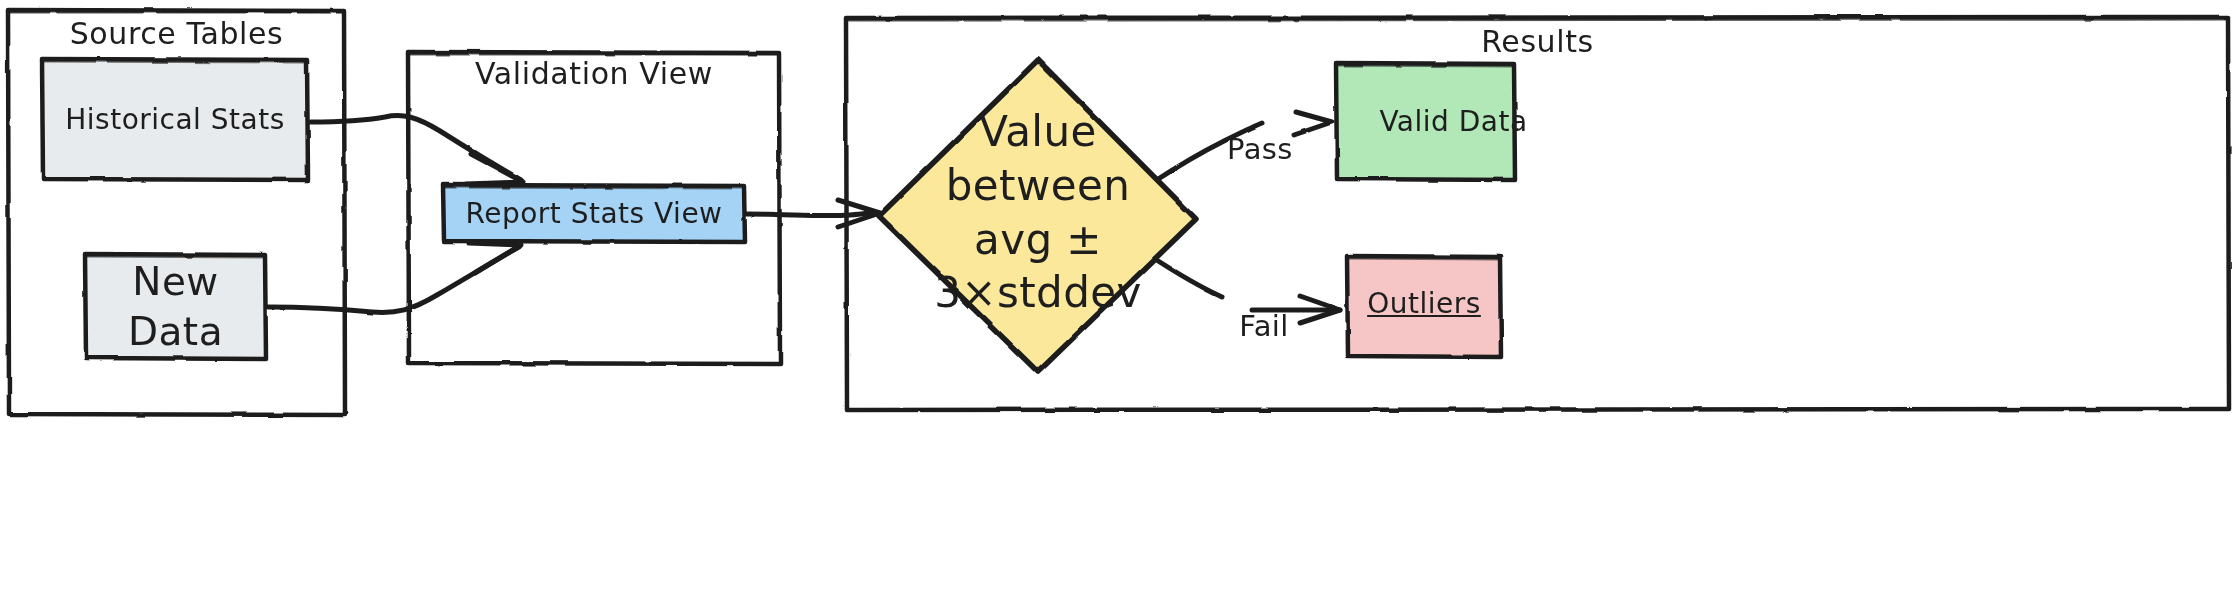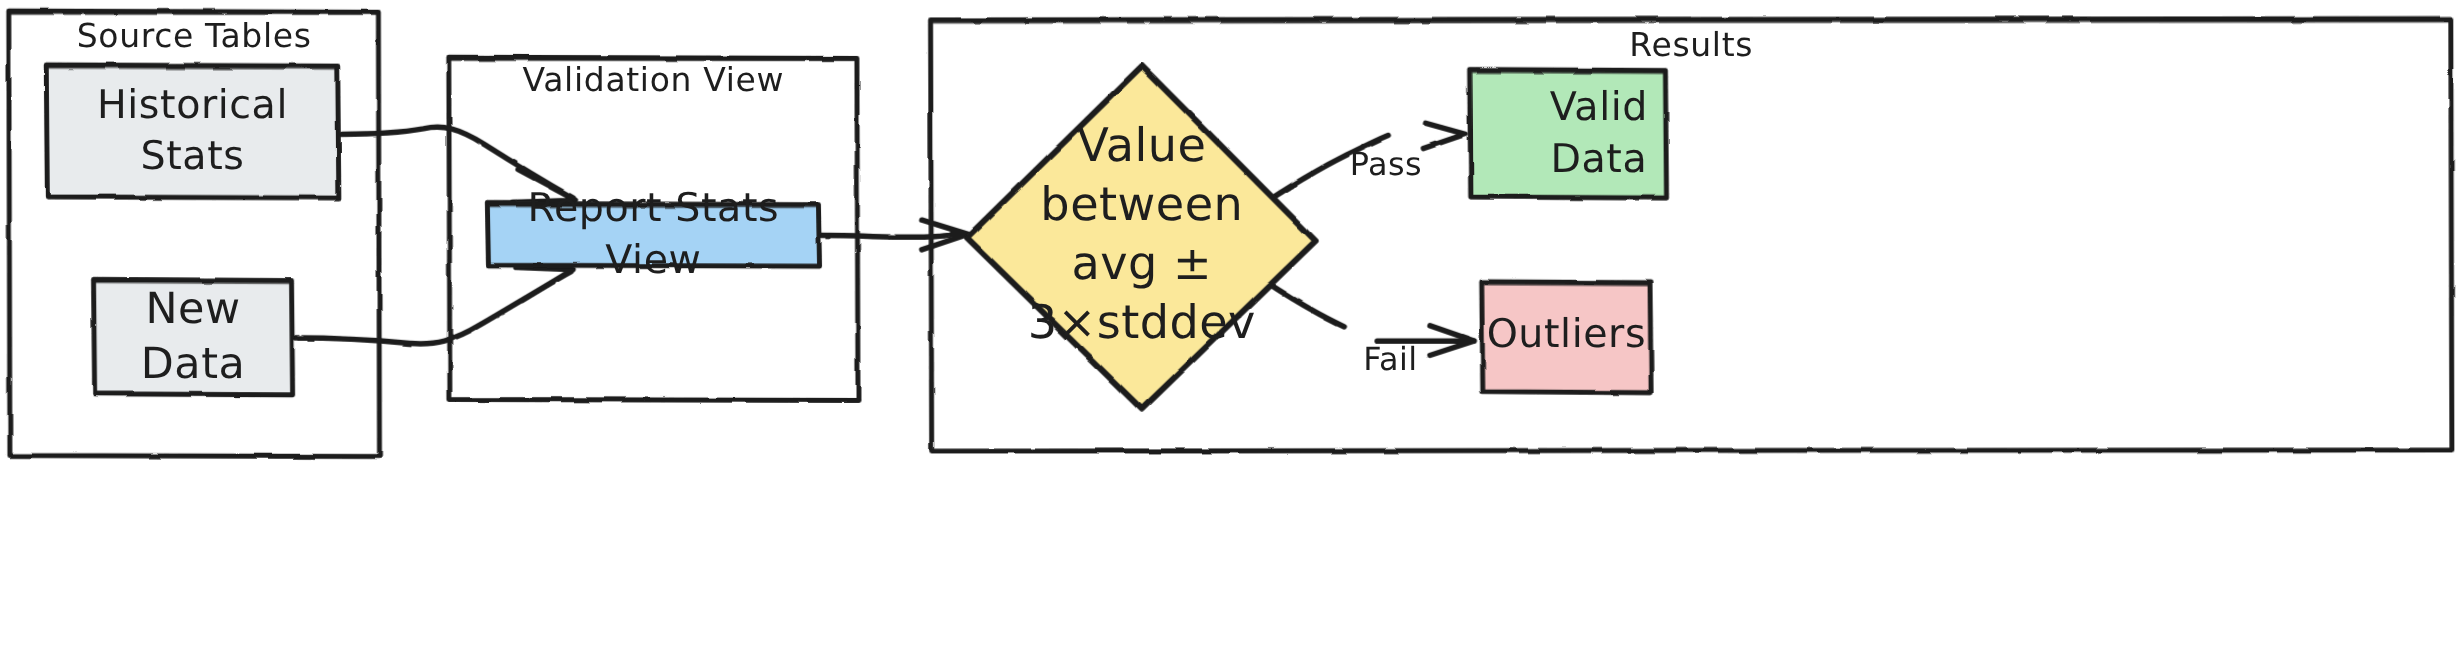--- a/index.html
+++ b/index.html
@@ -48,21 +48,21 @@
   }
   .edge-label {
     position: absolute;
     color: #1e1e1e;
     font-size: 29px;
     font-family: "DejaVu Sans", sans-serif;
     text-align: center;
     letter-spacing: 0.4px;
     margin-top: 28px;
   }
-  .box-text-lg { font-size: 36px; letter-spacing: 0.5px; }
+  .box-text-lg { font-size: 28px; letter-spacing: 0.5px; }
   .box-text-md { font-size: 39px; letter-spacing: 0.5px; }
   .diamond-text { font-size: 42px; letter-spacing: 0.4px; }
 </style>
 </head>
 <body>
 
 <div id="diagram-root">
 
   <svg id="diagram-svg" viewBox="0 0 2236 604">
     <defs>
@@ -168,19 +168,19 @@
 
   <div class="node-label box-text-lg" style="left:443px; top:185px; width:302px; height:57px;">Report Stats View</div>
 
   <div class="node-label diamond-text" style="left:925px; top:130px; width:226px; height:165px;">Value
 between
 avg ±
 3×stddev</div>
 
   <div class="node-label box-text-lg" style="left:1336px; top:63px; width:179px; height:117px;padding-left:28px;">Valid Data</div>
 
-  <div class="node-label box-text-lg" style="left:1347px; top:256px; width:154px; height:96px;">Outliers</div>
+  <div class="node-label box-text-lg" style="left:1347px; top:256px; width:154px; height:96px;text-decoration:underline;">Outliers</div>
 
   <div class="edge-label" style="left:1218px; top:104px; width:84px;">Pass</div>
 
   <div class="edge-label" style="left:1228px; top:281px; width:72px;">Fail</div>
 
 </div>
 
 </body></html>

